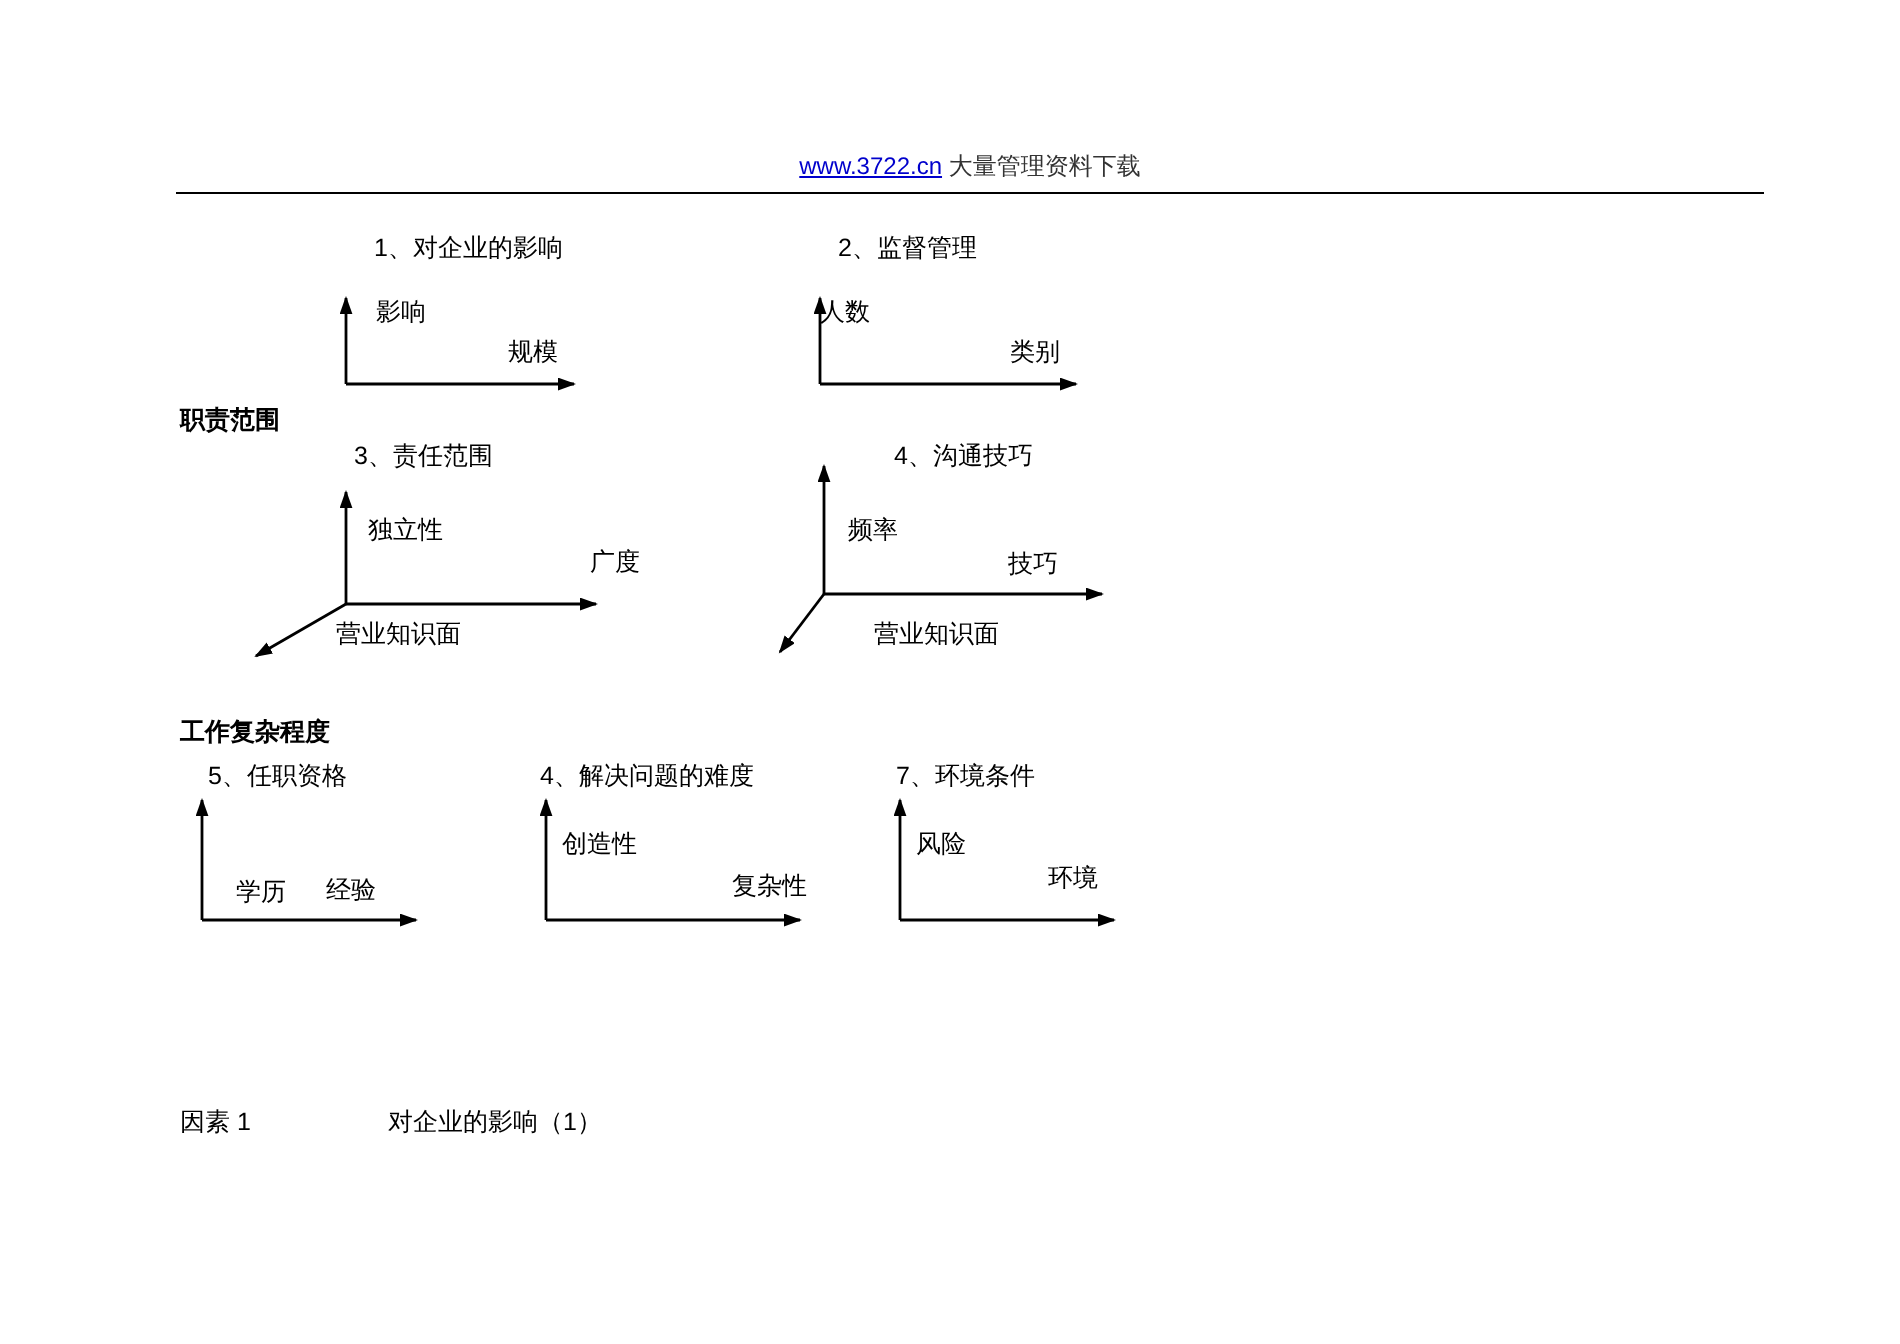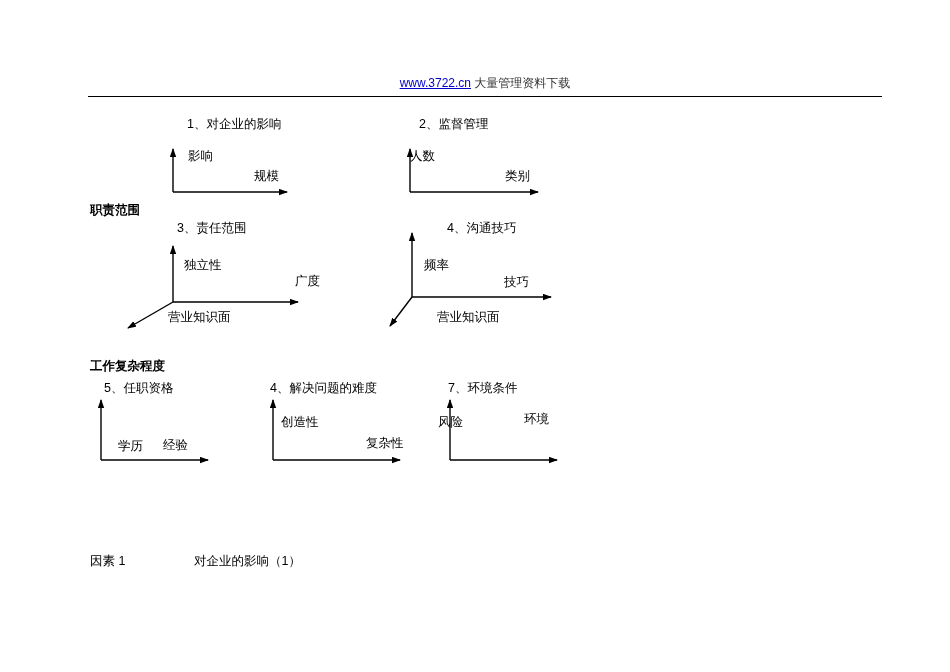--- a/index.html
+++ b/index.html
@@ -134,19 +134,19 @@
 
   <div class="lbl" style="left:104px; top:381px;">5、任职资格</div>
   <div class="lbl" style="left:118px; top:415px;margin-top:24px;">学历</div>
   <div class="lbl" style="left:163px; top:438px;">经验</div>
 
   <div class="lbl" style="left:270px; top:381px;">4、解决问题的难度</div>
   <div class="lbl" style="left:281px; top:415px;">创造性</div>
   <div class="lbl" style="left:338px; top:436px;margin-left:28px;">复杂性</div>
 
   <div class="lbl" style="left:448px; top:381px;">7、环境条件</div>
-  <div class="lbl" style="left:438px; top:415px;">风险</div>
-  <div class="lbl" style="left:524px; top:412px;text-align:center;">环境</div>
+  <div class="lbl" style="left:458px; top:415px;">风险</div>
+  <div class="lbl" style="left:524px; top:432px;text-align:center;">环境</div>
 
   <div class="lbl" style="left:90px; top:554px;">因素 1</div>
   <div class="lbl" style="left:194px; top:554px;">对企业的影响（1）</div>
 
 </div>
 
 </body></html>

